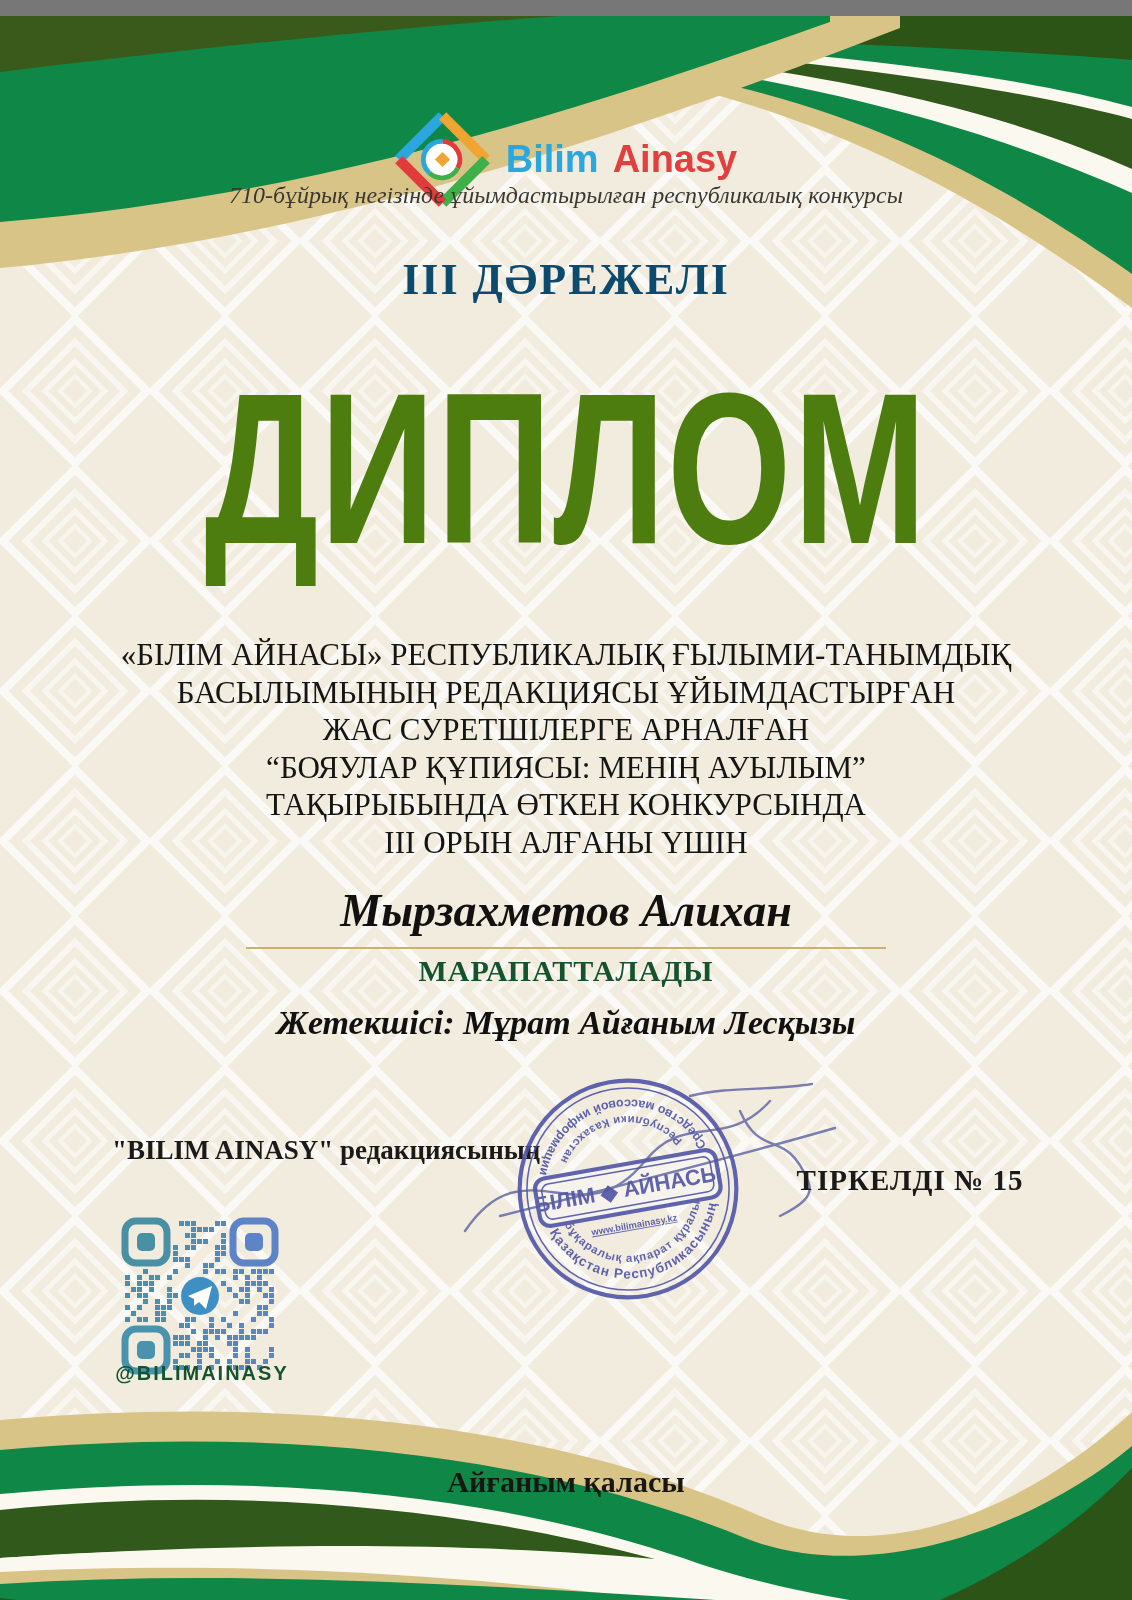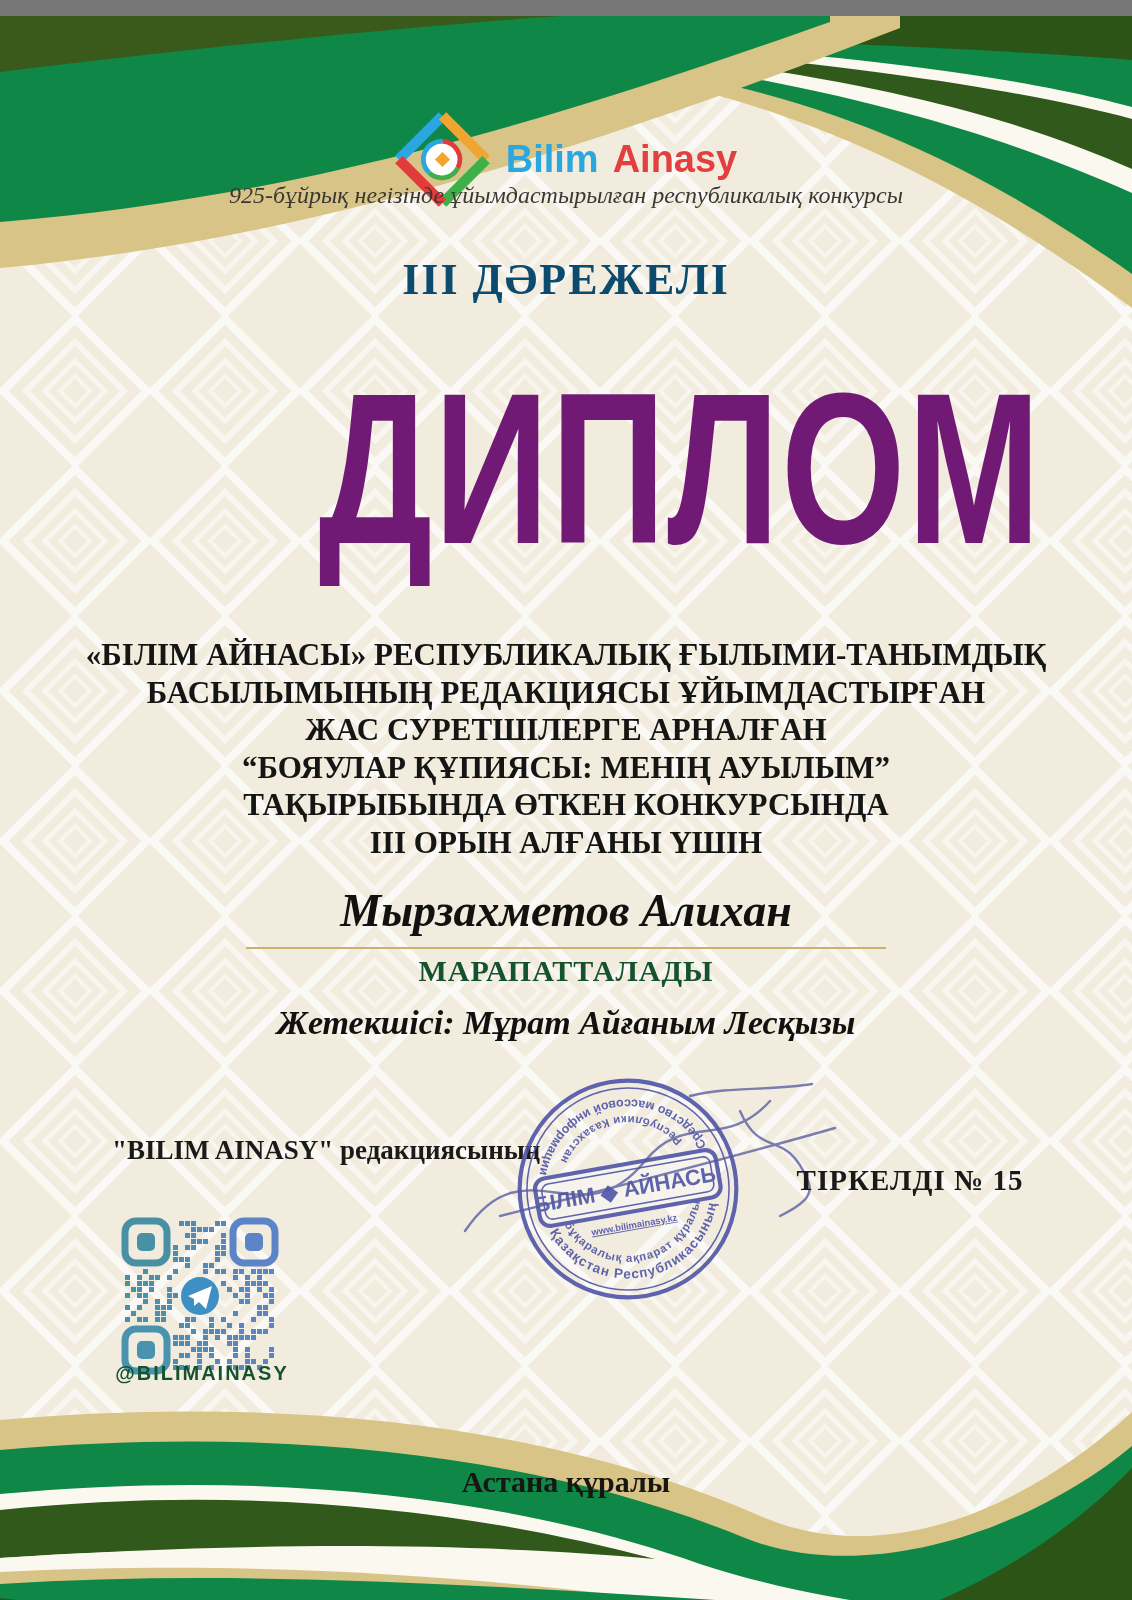--- a/index.html
+++ b/index.html
@@ -6,24 +6,24 @@
   .page{position:relative;width:1132px;height:1600px;margin:16px auto;overflow:hidden;
         background:#f2ecdf;font-family:"Liberation Serif",serif;color:#1d1c1a;}
   svg.bg{position:absolute;inset:0;z-index:0;}
   .layer{position:absolute;z-index:2;}
   .center{left:0;width:100%;text-align:center;}
   .logo-row{top:96px;display:flex;justify-content:center;align-items:center;gap:16px;}
   .logo-word-b{color:#2ba7e0;font-family:"Liberation Sans",sans-serif;font-weight:bold;font-size:38px;}
   .logo-word-a{color:#e23f3f;font-family:"Liberation Sans",sans-serif;font-weight:bold;font-size:38px;margin-left:14px;}
   .subtitle{top:166px;font-style:italic;font-size:24px;color:#3a3833;}
   .degree{top:238px;font-weight:bold;font-size:44px;letter-spacing:2px;color:#0c4a6e;}
-  .big-title{top:344px;color:#701a75;font-family:"Liberation Sans",sans-serif;font-weight:800;
-             font-size:200px;line-height:1;white-space:nowrap;text-align:right;}
+  .big-title{top:344px;color:#4d7c0f;font-family:"Liberation Sans",sans-serif;font-weight:800;
+             font-size:200px;line-height:1;white-space:nowrap;}
   .big-title span{display:inline-block;transform:scale(0.8,1.08);transform-origin:center top;letter-spacing:2px;}
-  .body-block{top:620px;font-weight:bold;font-size:32px;line-height:37.5px;color:#151513;}
+  .body-block{top:620px;font-weight:normal;font-size:32px;line-height:37.5px;color:#151513;}
   .body-block div{transform:scaleX(0.97);transform-origin:center;}
   .recipient{top:868px;font-weight:bold;font-style:italic;font-size:46px;color:#12110f;}
   .rule{top:931px;left:246px;width:640px;height:2px;background:#c9b36a;}
   .awarded{top:938px;font-weight:bold;font-size:30px;letter-spacing:1px;color:#14532d;}
   .supervisor{top:988px;font-weight:bold;font-style:italic;font-size:34px;color:#12110f;}
   .editor{left:112px;top:1116px;width:470px;text-align:left;font-weight:bold;font-size:27px;line-height:1.35;color:#1b1a18;}
   .signer{left:760px;top:1120px;width:300px;text-align:center;font-weight:bold;font-size:27px;color:#1b1a18;}
   .reg{left:760px;top:1148px;width:300px;text-align:center;font-weight:bold;font-size:29px;letter-spacing:1px;color:#1b1a18;}
   .stamp-wrap{left:488px;top:1048px;width:280px;height:250px;transform:rotate(-10deg);opacity:.88;}
   .sig-wrap{left:440px;top:1050px;width:430px;height:230px;opacity:.85;}
@@ -91,21 +91,21 @@
       <path d="M50,31 A19,19 0 0,1 66,59" fill="none" stroke="#e23b3b" stroke-width="5"></path>
       <path d="M66,59 A19,19 0 0,1 36,64" fill="none" stroke="#3faf49" stroke-width="5"></path>
       <path d="M36,64 A19,19 0 0,1 50,31" fill="none" stroke="#2ba7e0" stroke-width="5"></path>
       <path d="M50,42 L58,50 L50,58 L42,50 Z" fill="#f0a431"></path>
     </svg>
     <div>
       <span class="logo-word-b">Bilim</span><span class="logo-word-a">Ainasy</span>
     </div>
   </div>
 
-  <div class="layer center subtitle">925-бұйрық негізінде ұйымдастырылған республикалық конкурсы</div>
+  <div class="layer center subtitle">710-бұйрық негізінде ұйымдастырылған республикалық конкурсы</div>
   <div class="layer center degree">III ДӘРЕЖЕЛІ</div>
   <div class="layer center big-title"><span>ДИПЛОМ</span></div>
 
   <div class="layer center body-block">
     <div>«БІЛІМ АЙНАСЫ» РЕСПУБЛИКАЛЫҚ ҒЫЛЫМИ-ТАНЫМДЫҚ</div>
     <div>БАСЫЛЫМЫНЫҢ РЕДАКЦИЯСЫ ҰЙЫМДАСТЫРҒАН</div>
     <div>ЖАС СУРЕТШІЛЕРГЕ АРНАЛҒАН</div>
     <div>“БОЯУЛАР ҚҰПИЯСЫ: МЕНІҢ АУЫЛЫМ”</div>
     <div>ТАҚЫРЫБЫНДА ӨТКЕН КОНКУРСЫНДА</div>
     <div>III ОРЫН АЛҒАНЫ ҮШІН</div>
@@ -345,16 +345,16 @@
 
       <g>
         <circle cx="82" cy="82" r="19" fill="#3d8fc4"></circle>
         <path d="M70,82 L94,72 L88,95 L81,88 L76,92 L76,85 Z" fill="#ffffff"></path>
       </g>
     </svg>
   </div>
   <div class="layer qr-handle">@BILIMAINASY</div>
 
   <div class="layer center yearcity">
-    <div>Астана құралы</div>
+    <div>Айғаным қаласы</div>
   </div>
 
 </div>
 
 </body></html>

